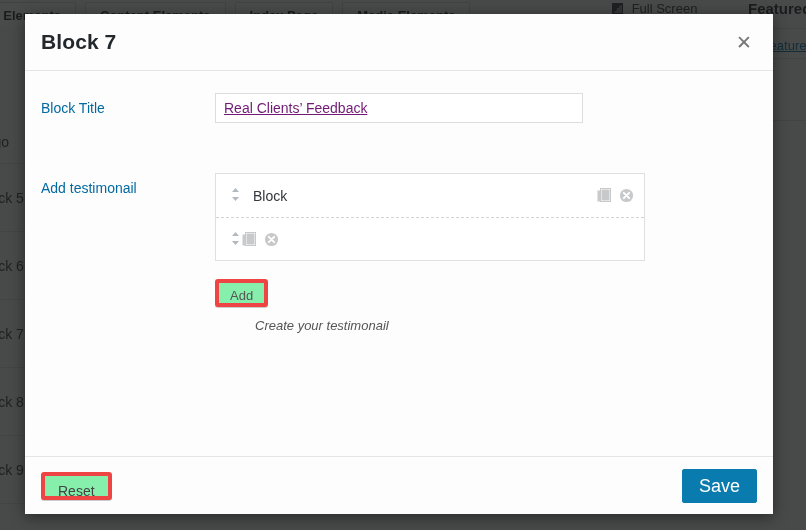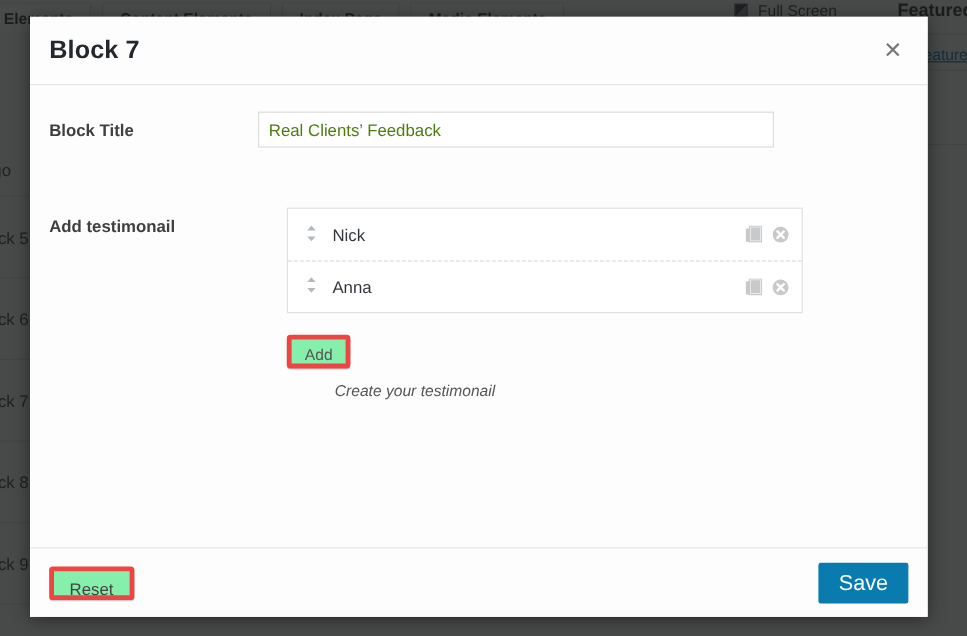--- a/index.html
+++ b/index.html
@@ -175,39 +175,40 @@
   .field-row {
     display: flex;
     align-items: flex-start;
     margin-bottom: 10px;
   }
   .field-label {
     width: 174px;
     flex: 0 0 174px;
     padding-top: 7px;
     font-size: 14px;
-    font-weight: bold;
-    color: #404040;
+    font-weight: normal;
+    color: #0369a1;
   }
   .field-control {
     flex: 1 1 auto;
     max-width: 430px;
   }
 
   .text-input {
-    width: 430px;
+    width: 368px;
     height: 30px;
     padding: 3px 8px;
     border: 1px solid #ddd;
     background: #fff;
     font-size: 14px;
-    color: #4d7c0f;
+    color: #701a75;
     font-family: "Liberation Sans", sans-serif;
     border-radius: 0;
     outline: none;
+    text-decoration: underline;
   }
 
   
   .repeater {
     width: 430px;
     border: 1px solid #e0e0e0;
     background: #fff;
   }
   .repeater-item {
     position: relative;
@@ -366,33 +367,33 @@
 
     <div class="modal-body">
 
       <div class="field-row">
         <div class="field-label">Block Title</div>
         <div class="field-control">
           <input class="text-input" type="text" value="Real Clients’ Feedback" style="">
         </div>
       </div>
 
-      <div class="field-row" style="margin-top:50px;gap:24px;">
+      <div class="field-row" style="margin-top:50px;">
         <div class="field-label">Add testimonail</div>
         <div class="field-control">
 
           <div class="repeater">
 
             <div class="repeater-item">
               <span class="drag-handle">
                 <svg width="9" height="13" viewBox="0 0 9 13">
                   <path d="M4.5 0 L8 4 H1 Z M4.5 13 L8 9 H1 Z" fill="#b4b9be"></path>
                 </svg>
               </span>
-              <span class="item-title">Nick</span>
+              <span class="item-title">Block</span>
               <span class="item-actions">
                 <span class="icon-btn">
                   <svg width="15" height="15" viewBox="0 0 15 15">
                     <rect x="0.5" y="2.5" width="8" height="11" fill="#c7c9cb"></rect>
                     <rect x="3.5" y="0.5" width="10" height="13" fill="#ffffff" stroke="#c7c9cb"></rect>
                     <rect x="4.5" y="1.5" width="8" height="11" fill="#c7c9cb"></rect>
                   </svg>
                 </span>
                 <span class="icon-btn">
                   <svg width="15" height="15" viewBox="0 0 15 15">
@@ -402,21 +403,20 @@
                 </span>
               </span>
             </div>
 
             <div class="repeater-item">
               <span class="drag-handle">
                 <svg width="9" height="13" viewBox="0 0 9 13">
                   <path d="M4.5 0 L8 4 H1 Z M4.5 13 L8 9 H1 Z" fill="#b4b9be"></path>
                 </svg>
               </span>
-              <span class="item-title">Anna</span>
               <span class="item-actions">
                 <span class="icon-btn">
                   <svg width="15" height="15" viewBox="0 0 15 15">
                     <rect x="0.5" y="2.5" width="8" height="11" fill="#c7c9cb"></rect>
                     <rect x="3.5" y="0.5" width="10" height="13" fill="#ffffff" stroke="#c7c9cb"></rect>
                     <rect x="4.5" y="1.5" width="8" height="11" fill="#c7c9cb"></rect>
                   </svg>
                 </span>
                 <span class="icon-btn">
                   <svg width="15" height="15" viewBox="0 0 15 15">

